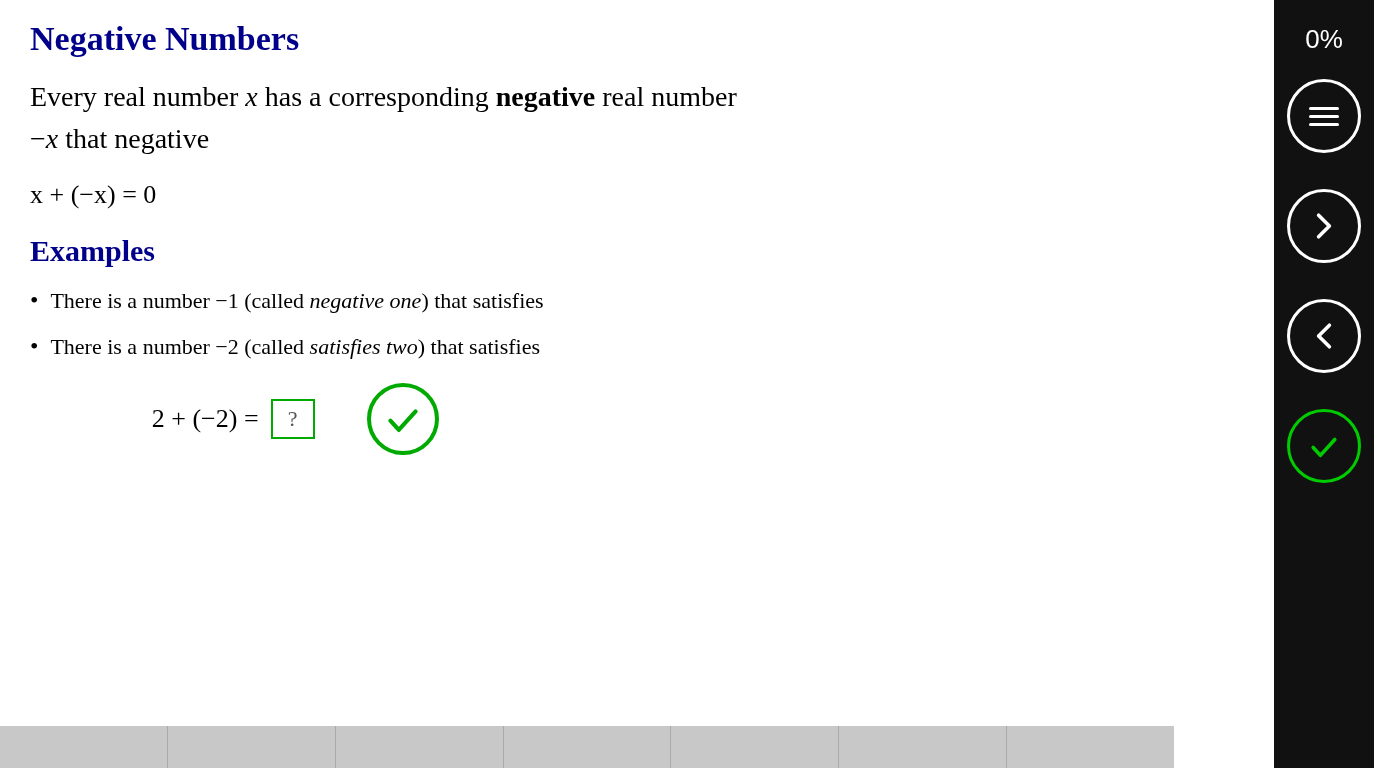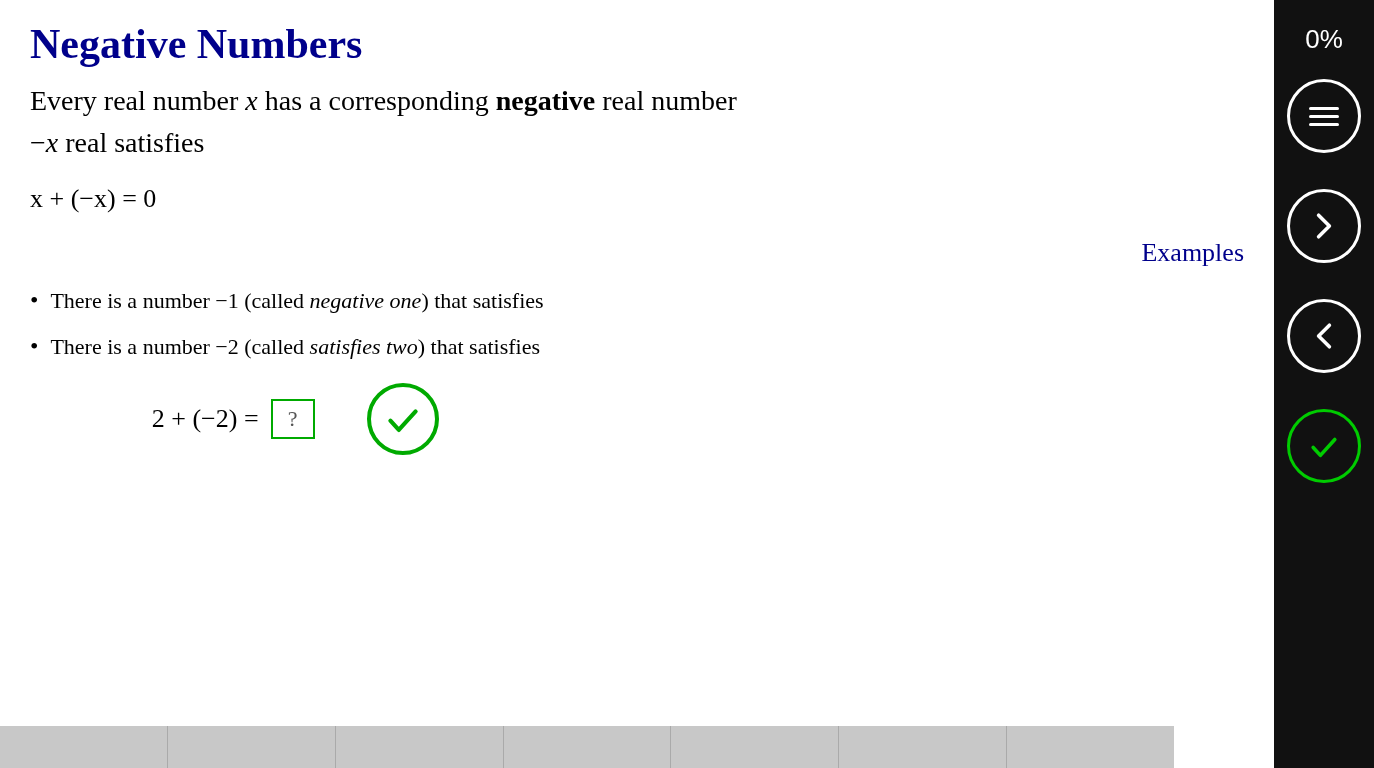--- a/index.html
+++ b/index.html
@@ -25,24 +25,24 @@
       width: 100px;
       background: #111;
       display: flex;
       flex-direction: column;
       align-items: center;
       padding: 10px 0;
       gap: 0;
     }
 
     .page-title {
-      font-size: 42px;
+      font-size: 34px;
       font-weight: bold;
       color: #00008B;
-      margin-bottom: 12px;
+      margin-bottom: 18px;
       font-family: 'Times New Roman', Times, serif;
     }
 
     .intro-text {
       font-size: 28px;
       line-height: 1.5;
       color: #000;
       margin-bottom: 10px;
     }
 
@@ -51,25 +51,24 @@
     }
 
     .math-display {
       font-size: 26px;
       margin: 20px 0;
       color: #000;
       font-family: 'Times New Roman', Times, serif;
     }
 
     .section-title {
-      font-size: 26px;
-      font-weight: normal;
+      font-size: 30px;
+      font-weight: bold;
       color: #00008B;
       margin: 24px 0 16px 0;
-      text-align: right;
     }
 
     .bullet-list {
       list-style: none;
       padding: 0;
     }
 
     .bullet-item {
       display: flex;
       align-items: flex-start;
@@ -199,21 +198,21 @@
   </style>
 </head>
 <body>
 
 <div id="main-content">
   <h1 class="page-title">Negative Numbers</h1>
 
   <p class="intro-text">
     <span>Every real number </span><span class="math-inline">x</span><span> has a corresponding </span><strong>negative</strong><span> real number</span>
     <br>
-    <span>−</span><span class="math-inline">x</span><span> real satisfies</span>
+    <span>−</span><span class="math-inline">x</span><span> that negative</span>
   </p>
 
   <div class="math-display">x + (−x) = 0</div>
 
   <h2 class="section-title">Examples</h2>
 
   <ul class="bullet-list">
     <li class="bullet-item">
       <span class="bullet-dot">•</span>
       <div>

